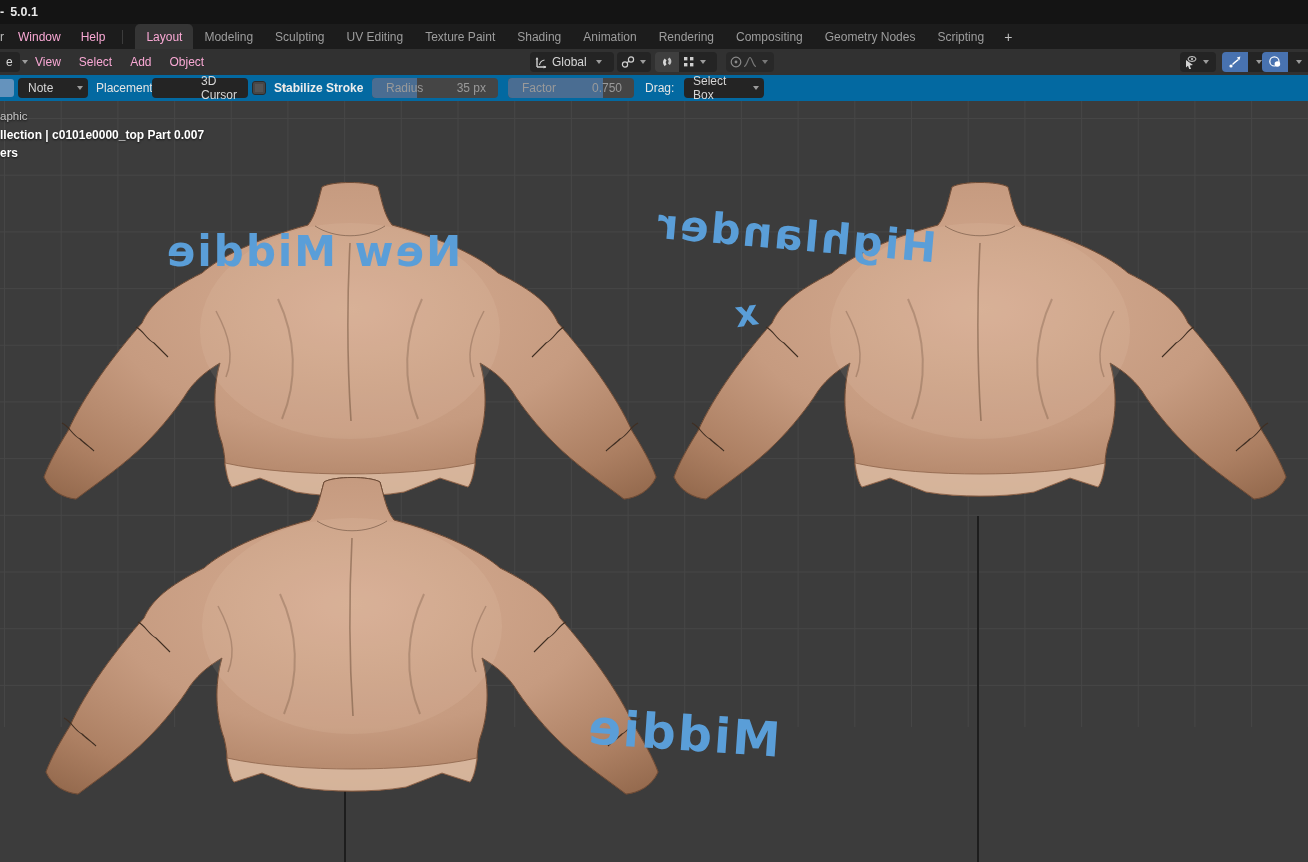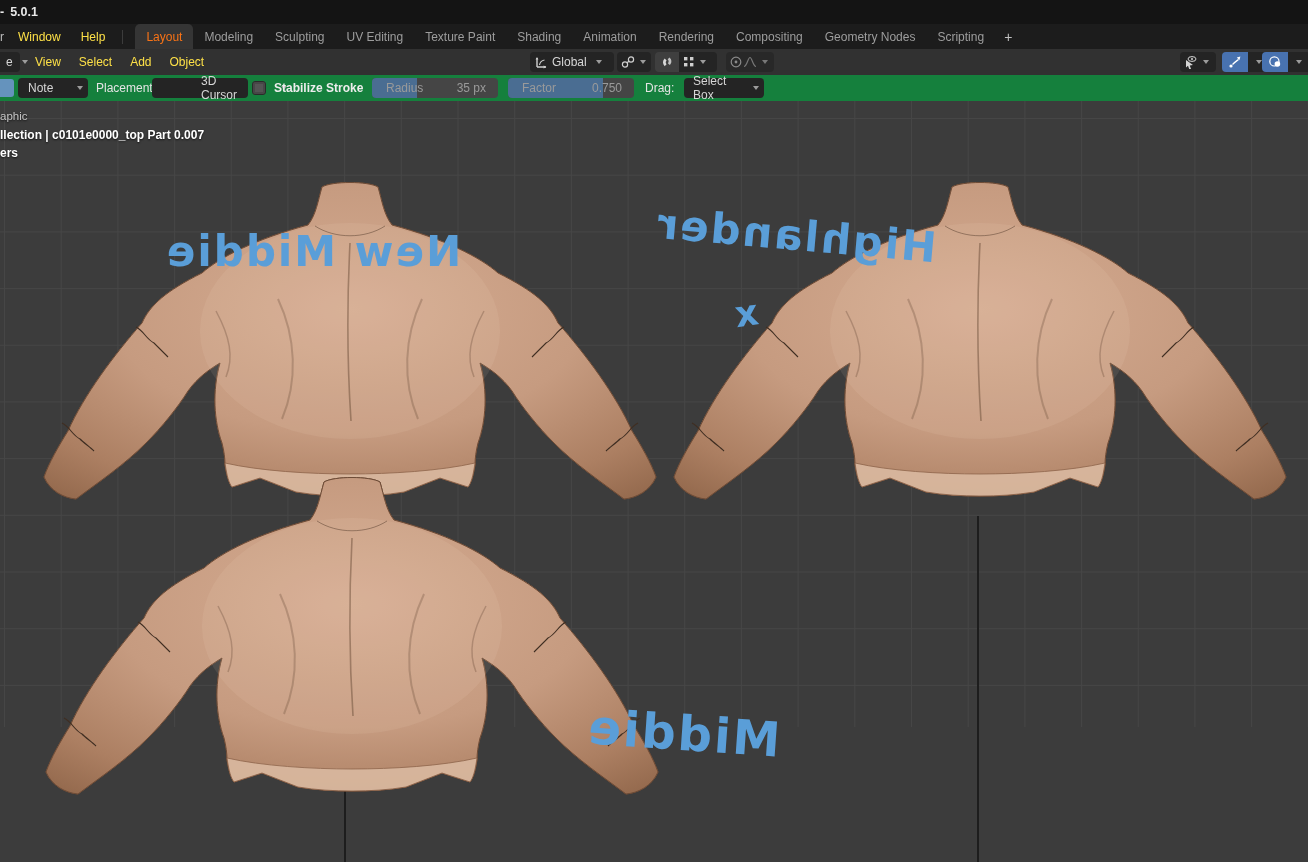--- a/index.html
+++ b/index.html
@@ -10,29 +10,29 @@
   
   .row { position:absolute; left:0; right:0; }
   #titlebar { top:0; height:24px; background:#141414; color:#e9e9e9;
               font-size:12.5px; font-weight:bold; display:flex; align-items:center; }
   #titlebar .frag { margin-left:0px; }
   #titlebar .title { margin-left:6px; }
 
   #menubar { top:24px; height:25px; background:#1c1c1c; display:flex; align-items:center;
              font-size:12px; color:#cfcfcf; }
   #menubar .frag { width:8px; overflow:hidden; color:#bdbdbd; }
-  .menu-item { padding:0 10px; height:25px; display:flex; align-items:center; color:#fde047; cursor:default; }
+  .menu-item { padding:0 10px; height:25px; display:flex; align-items:center; color:#f9a8d4; cursor:default; }
   .vsep { width:1px; height:14px; background:#3c3c3c; margin:0 7px; }
   .tabs { display:flex; height:25px; align-items:stretch; margin-left:5px; }
   .tab { display:flex; align-items:center; padding:0 11px; color:#9d9d9d; border-radius:5px 5px 0 0; }
-  .tab.active { background:#353535; color:#f97316; }
+  .tab.active { background:#353535; color:#f9a8d4; }
   .tab-plus { display:flex; align-items:center; padding:0 9px; color:#c0c0c0; font-size:14px; }
 
   #vheader { top:49px; height:26px; background:#313131; font-size:12px; color:#d8d8d8; }
-  #toolbar { top:75px; height:26px; background:#15803d; font-size:12px; color:#e4e4e4; }
+  #toolbar { top:75px; height:26px; background:#0369a1; font-size:12px; color:#e4e4e4; }
 
   .widget { position:absolute; top:3px; height:20px; background:#242424; border-radius:4px;
             display:flex; align-items:center; color:#d6d6d6; }
   .widget .lbl { padding:0 4px; }
   .caret { width:0; height:0; border-left:3.5px solid transparent; border-right:3.5px solid transparent;
            border-top:4.5px solid #9c9c9c; margin:0 5px; }
   .hlabel { position:absolute; top:0; height:26px; display:flex; align-items:center; }
 
   .hmenu { position:absolute; left:26px; top:0; height:26px; display:flex; align-items:center; }
   .hmenu .menu-item { height:26px; padding:10px 9px; }

